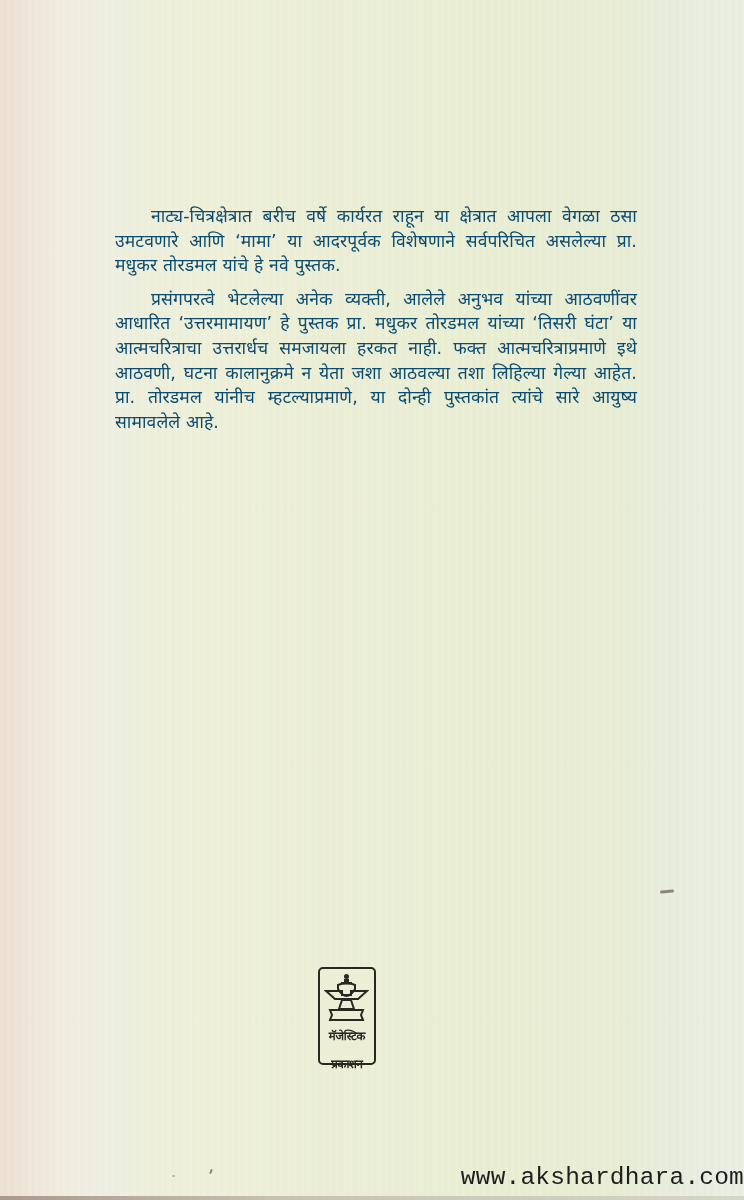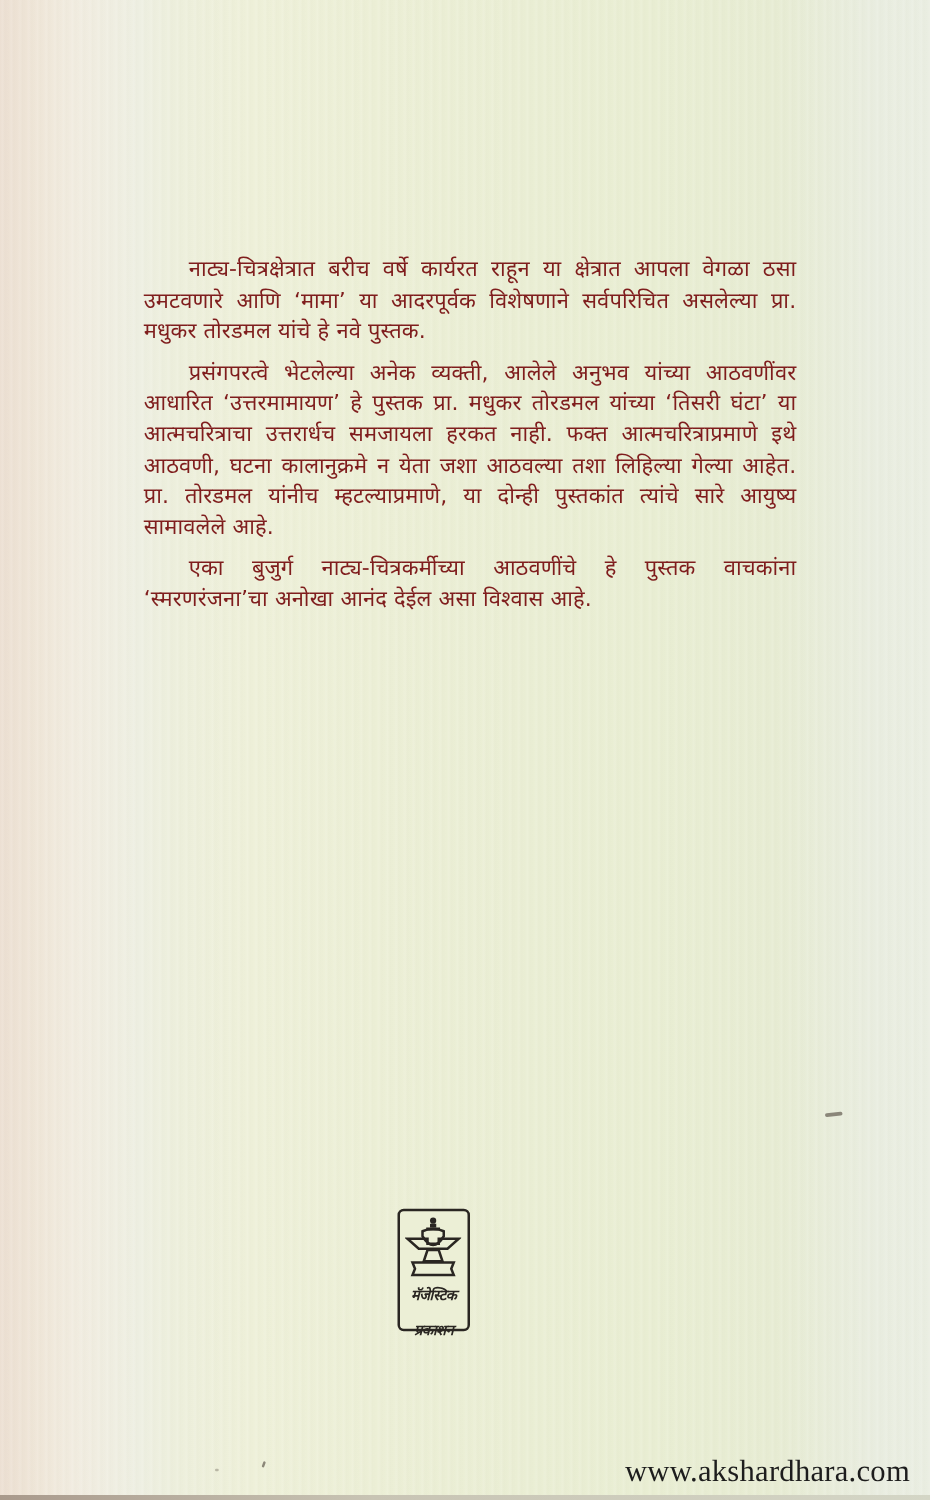--- a/index.html
+++ b/index.html
@@ -45,21 +45,21 @@
       bottom: 0;
       height: 4px;
       background: linear-gradient(90deg, #a99a8c, #c8c4b4 40%, #d4d6c6 100%);
     }
 
     .blurb {
       position: absolute;
       left: 115px;
       top: 204px;
       width: 522px;
-      color: #7f1d1d;
+      color: #0c4a6e;
       font-size: 17.5px;
       line-height: 24.6px;
       letter-spacing: 0.1px;
     }
     .blurb p {
       margin: 0 0 9px 0;
       text-indent: 36px;
       text-align: justify;
       text-align-last: left;
     }
@@ -83,51 +83,49 @@
     .logo-text {
       position: absolute;
       left: 0;
       width: 100%;
       text-align: center;
       color: #2a2622;
       font-weight: bold;
       font-size: 11.5px;
       line-height: 14px;
       letter-spacing: -0.3px;
-      font-style: italic;
     }
     .logo-text.l1 { top: 60px; }
     .logo-text.l2 { top: 88px; }
 
     .speck {
       position: absolute;
       background: #6b6458;
       border-radius: 2px;
       opacity: 0.75;
     }
 
     .website {
       position: absolute;
-      right: 16px;
+      right: 0;
       top: 1164px;
-      font-family: Liberation Serif, serif;
+      font-family: Liberation Mono, monospace;
       font-size: 24.5px;
       color: #1d1d1d;
       letter-spacing: 0.2px;
     }
   </style>
 </head>
 <body>
 
 <div class="texture"></div>
 
 <div class="blurb">
   <p>नाट्य-चित्रक्षेत्रात बरीच वर्षे कार्यरत राहून या क्षेत्रात आपला वेगळा ठसा उमटवणारे आणि ‘मामा’ या आदरपूर्वक विशेषणाने सर्वपरिचित असलेल्या प्रा. मधुकर तोरडमल यांचे हे नवे पुस्तक.</p>
   <p>प्रसंगपरत्वे भेटलेल्या अनेक व्यक्ती, आलेले अनुभव यांच्या आठवणींवर आधारित ‘उत्तरमामायण’ हे पुस्तक प्रा. मधुकर तोरडमल यांच्या ‘तिसरी घंटा’ या आत्मचरित्राचा उत्तरार्धच समजायला हरकत नाही. फक्त आत्मचरित्राप्रमाणे इथे आठवणी, घटना कालानुक्रमे न येता जशा आठवल्या तशा लिहिल्या गेल्या आहेत. प्रा. तोरडमल यांनीच म्हटल्याप्रमाणे, या दोन्ही पुस्तकांत त्यांचे सारे आयुष्य सामावलेले आहे.</p>
-  <p>एका बुजुर्ग नाट्य-चित्रकर्मीच्या आठवणींचे हे पुस्तक वाचकांना ‘स्मरणरंजना’चा अनोखा आनंद देईल असा विश्वास आहे.</p>
 </div>
 
 <div class="speck" style="left:660px; top:890px; width:14px; height:3px; transform:rotate(-6deg);"></div>
 <div class="speck" style="left:210px; top:1169px; width:2px; height:5px; transform:rotate(20deg);"></div>
 <div class="speck" style="left:172px; top:1175px; width:3px; height:2px; opacity:0.4;"></div>
 
 <div class="logo">
   <svg width="45" height="54" viewBox="0 0 45 54">
 
     <circle cx="22.5" cy="3.5" r="2.5" fill="#2a2622"></circle>

